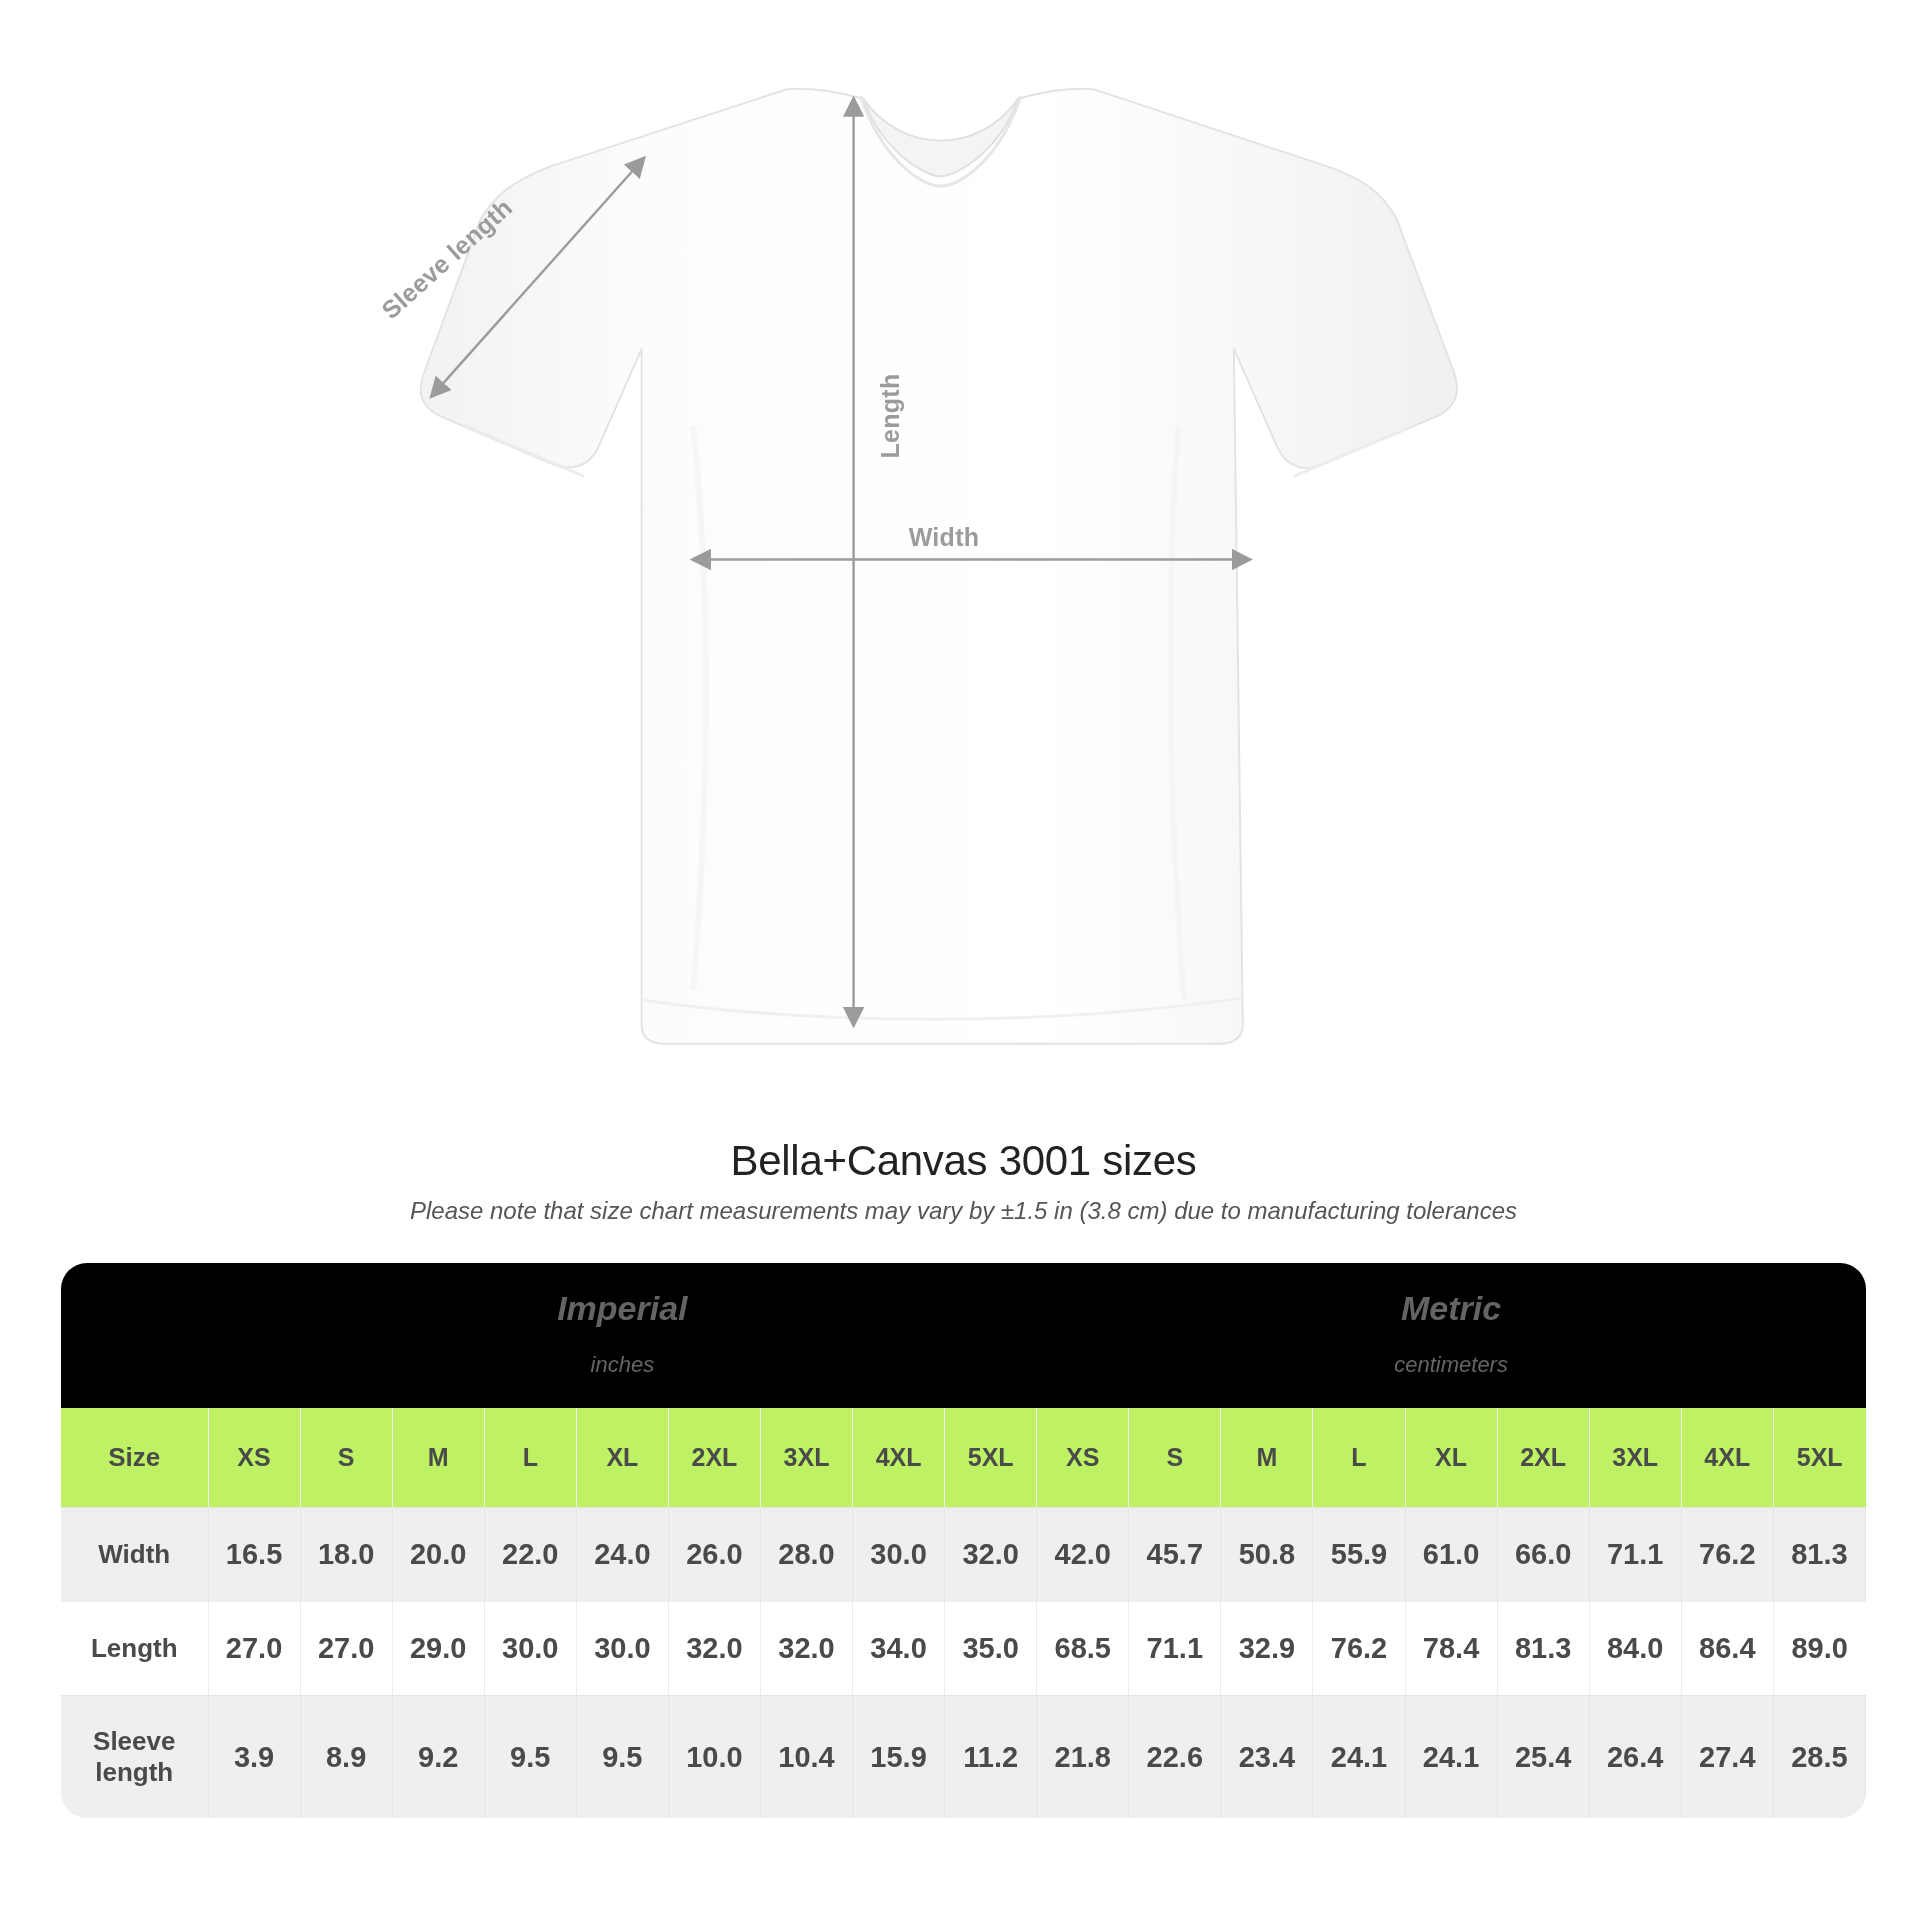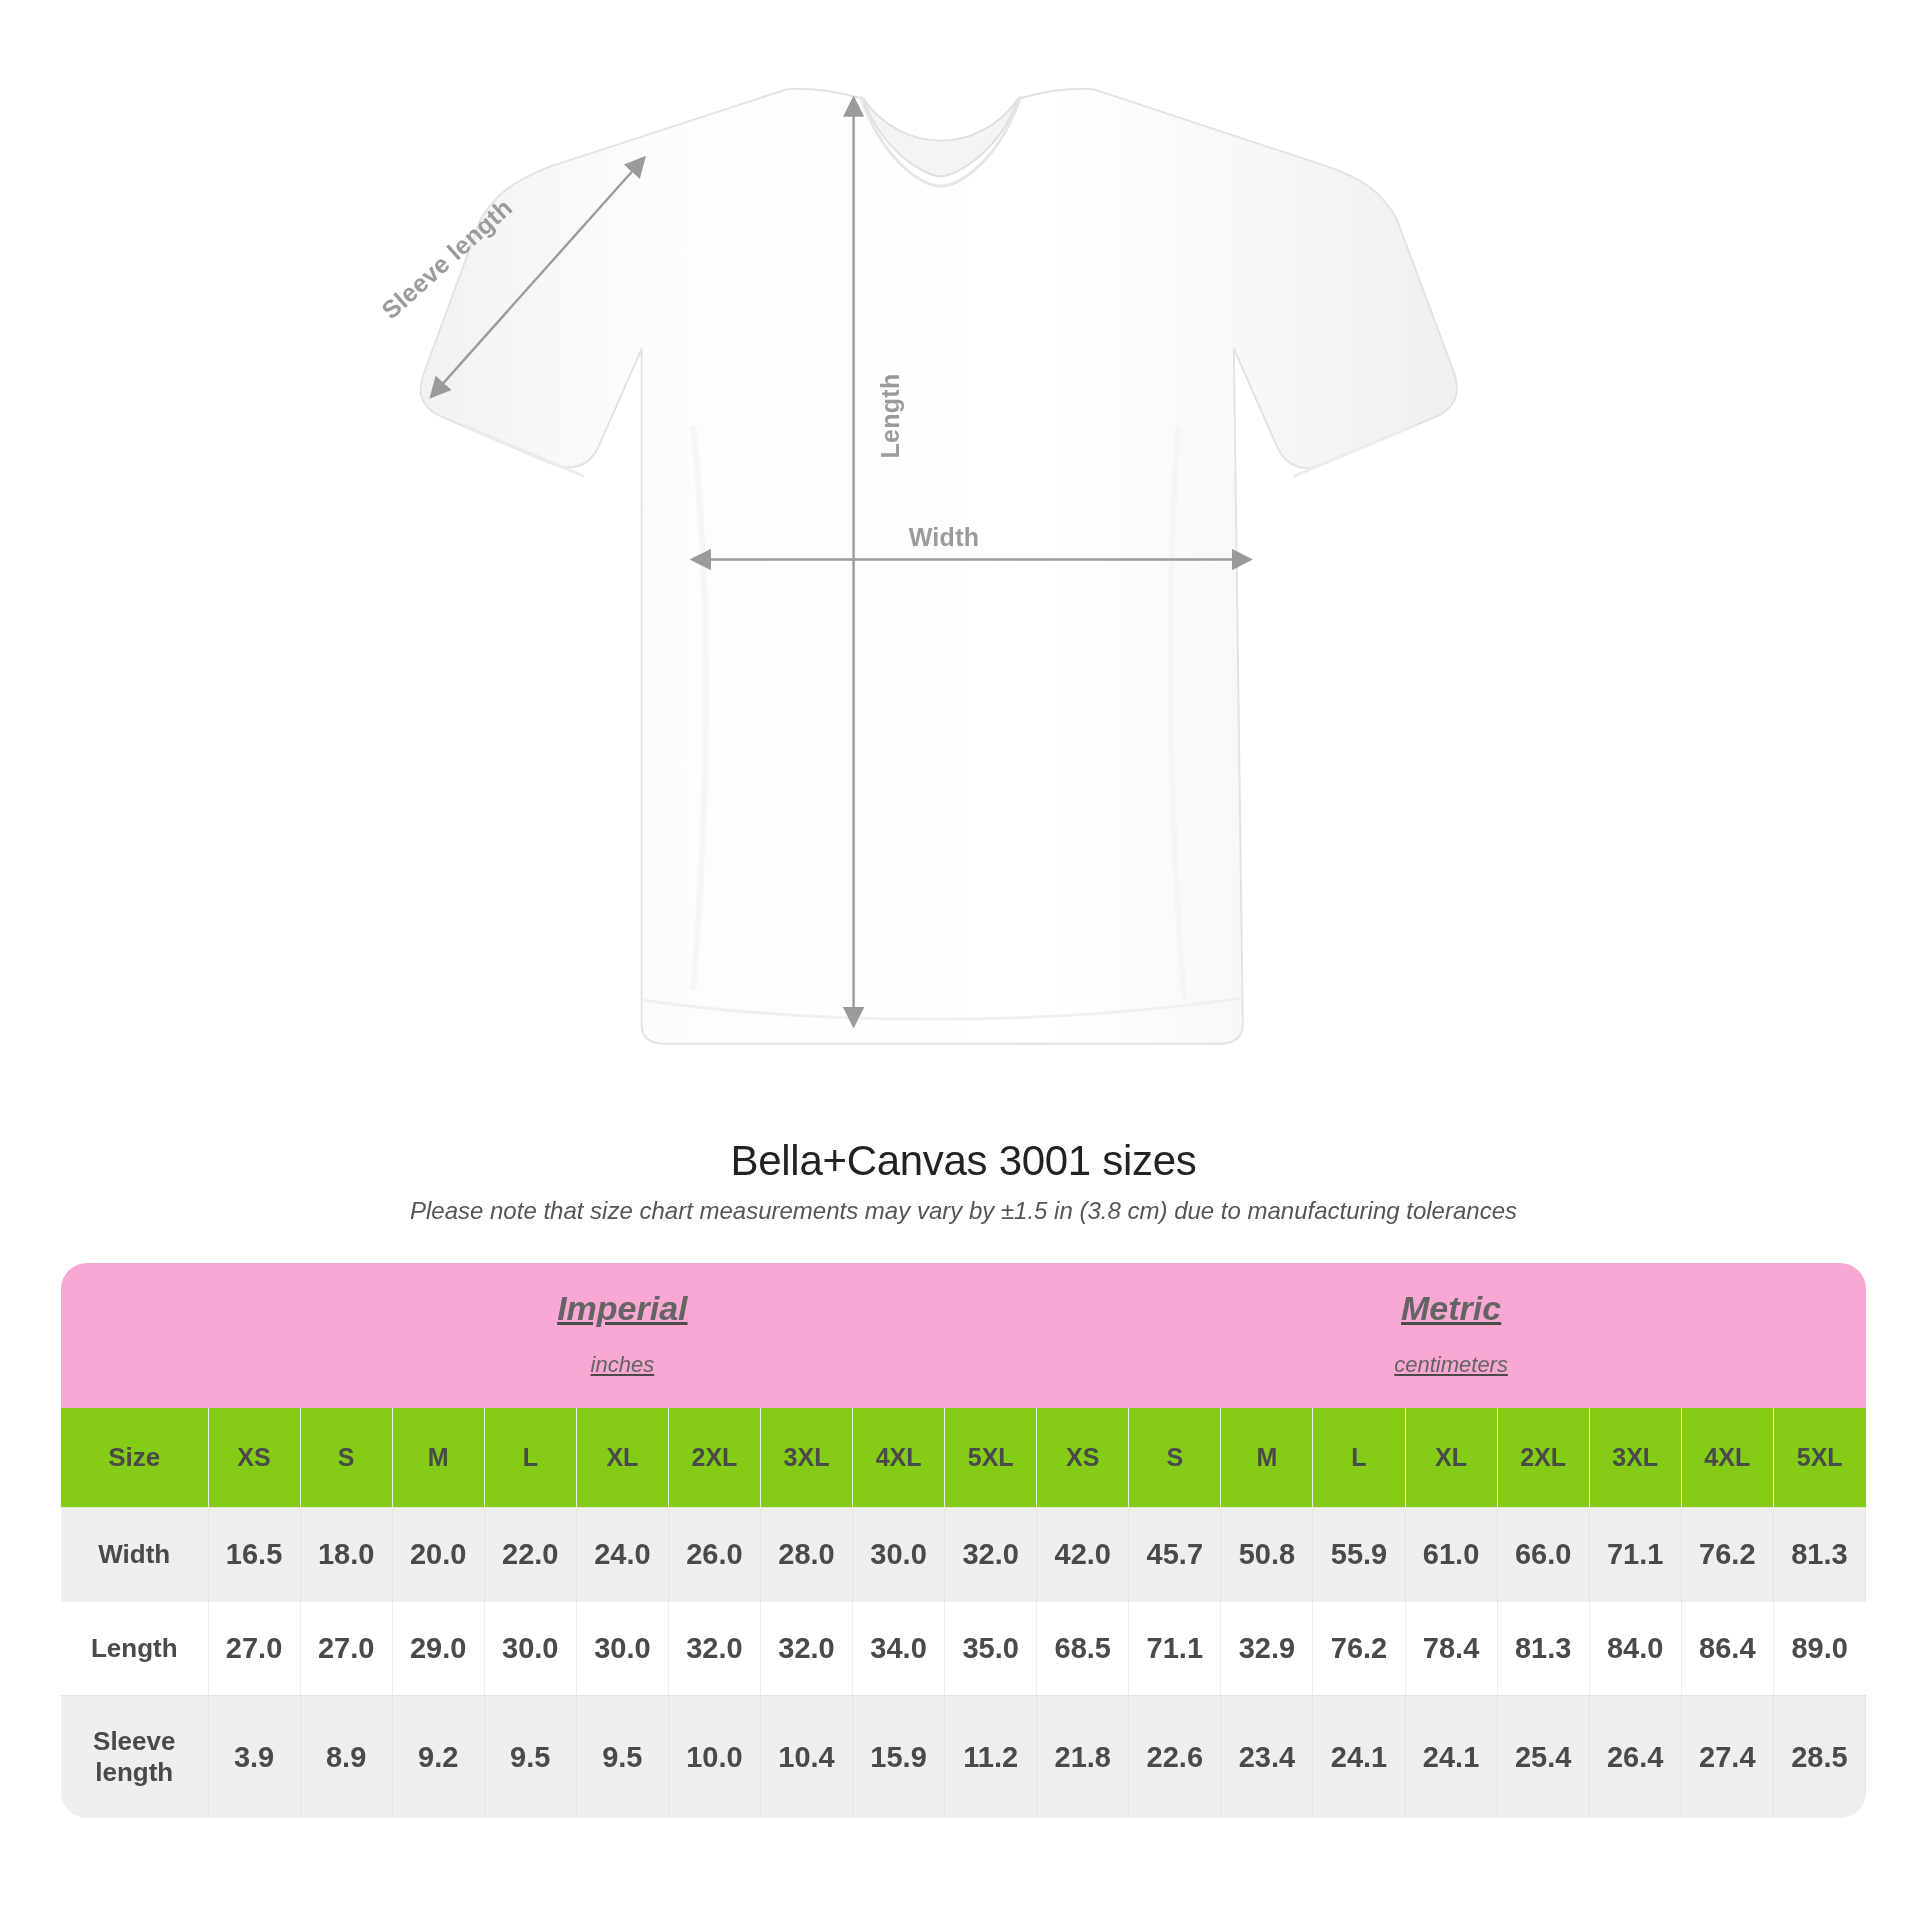--- a/index.html
+++ b/index.html
@@ -77,40 +77,39 @@
     width: 100%;
     border-collapse: collapse;
     table-layout: fixed;
   }
   table.size-table td, table.size-table th {
     text-align: center;
     font-weight: bold;
     color: #4a4a4a;
   }
   .unit-row td {
-    background: #f9a8d4;
+    background: #000000;
     padding: 26px 0 30px 0;
     border: none;
-    text-decoration: underline;
   }
   .unit-name {
     font-size: 34px;
     font-style: italic;
     color: #646464;
     font-weight: bold;
   }
   .unit-sub {
     font-size: 22px;
     font-style: italic;
     color: #646464;
     font-weight: normal;
     margin-top: 24px;
   }
   .head-row td {
-    background: #84cc16;
+    background: #bef264;
     font-size: 25px;
     color: #4a4a4a;
     padding: 34px 0;
     border-right: 1px solid #ededed;
   }
   .head-row td:last-child { border-right: none; }
   .head-row td.rowlabel { font-size: 26px; }
 
   .data-row td {
     font-size: 29px;

